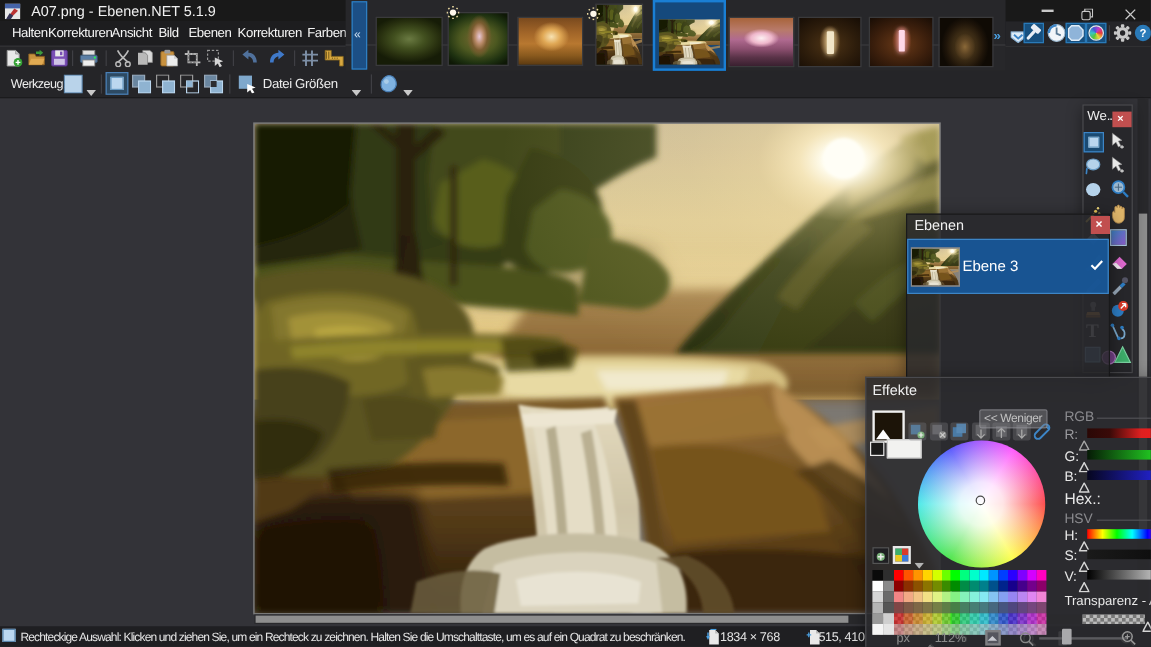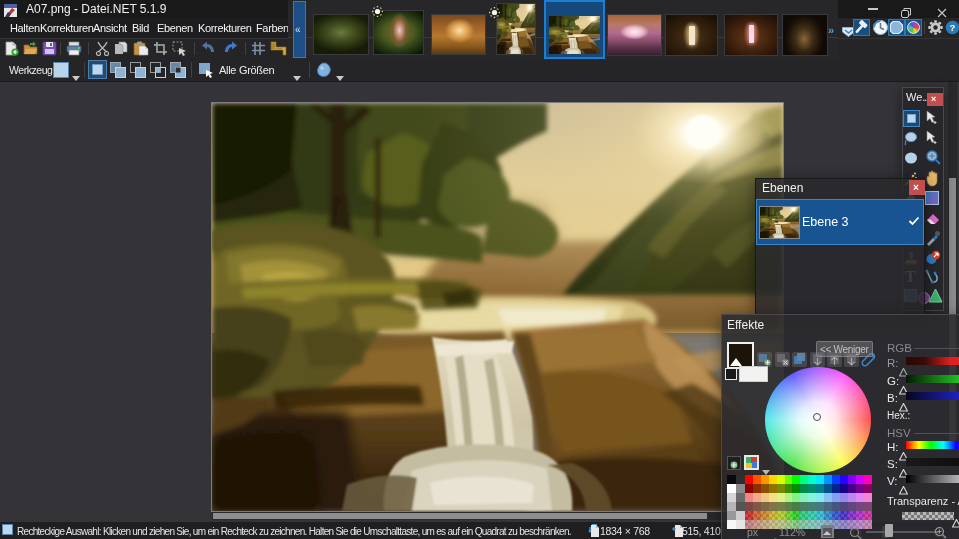--- a/index.html
+++ b/index.html
@@ -5,21 +5,21 @@
 .abs{position:absolute;}
 body{position:relative;}
 </style></head><body>
 <div class="abs" style="left:0px;top:0px;width:959px;height:18px;background:#191919;"></div>
 <div class="abs" style="left:4px;top:3px;width:13px;height:13px;"><svg width="13" height="13">
       <rect width="13" height="13" fill="#e8e8e8"></rect>
       <rect x="0" y="0" width="13" height="4" fill="#4664a8"></rect>
       <path d="M2,12 L8,4 L11,6 L5,12 Z" fill="#b33"></path>
       <path d="M1,13 L4,8 L7,10 L5,13 Z" fill="#335"></path>
     </svg></div>
-<div class="abs" style="left:26px;top:2px;width:300px;height:14px;color:#f0f0f0;font-size:12px;line-height:14px;">A07.png - Datei.NET 5.1.9</div>
+<div class="abs" style="left:26px;top:2px;width:300px;height:14px;color:#f0f0f0;font-size:12px;line-height:14px;">A07.png - Ebenen.NET 5.1.9</div>
 <div class="abs" style="left:868px;top:8px;width:10px;height:1.5px;background:#c8c8c8;"></div>
 <div class="abs" style="left:901px;top:4px;width:10px;height:10px;"><svg width="10" height="10">
       <rect x="0.5" y="2.5" width="7" height="7" rx="1.5" fill="none" stroke="#c8c8c8"></rect>
       <path d="M3,2.5 L3,0.5 L9.5,0.5 L9.5,7 L8,7" fill="none" stroke="#c8c8c8"></path>
     </svg></div>
 <div class="abs" style="left:937px;top:4px;width:10px;height:10px;"><svg width="10" height="10">
       <path d="M1,1 L9,9 M9,1 L1,9" stroke="#c8c8c8" stroke-width="1.1"></path>
     </svg></div>
 <div class="abs" style="left:0px;top:18px;width:959px;height:20px;background:#1d1d1f;"></div>
 <div class="abs" style="left:10px;top:21px;width:70px;height:14px;color:#f5f5f5;font-size:11px;line-height:14px;letter-spacing:-0.35px;width:auto;">Halten</div>
@@ -121,21 +121,21 @@
 <div class="abs" style="left:170px;top:62px;width:16px;height:16px;"><svg width="16" height="16">
       <rect x="0.5" y="0.5" width="10" height="10" fill="#6a86a0" stroke="#9ab"></rect>
       <rect x="5.5" y="5.5" width="10" height="10" fill="#8fb3d1" stroke="#bcd7ef"></rect>
       <rect x="5.5" y="5.5" width="5" height="5" fill="#2d2d30"></rect>
     </svg></div>
 <div class="abs" style="left:191px;top:62px;width:1px;height:16px;background:#3f3f44;"></div>
 <div class="abs" style="left:198px;top:62px;width:16px;height:16px;"><svg width="16" height="16">
       <rect x="1" y="1" width="11" height="11" fill="#7fa8cc"></rect>
       <path d="M8,8 L15,11 L12,12 L14,15 L12,16 L10.5,13 L8,15 Z" fill="#fff"></path>
     </svg></div>
-<div class="abs" style="left:219px;top:63px;width:80px;height:14px;color:#ededed;font-size:11px;line-height:14px;letter-spacing:-0.3px;">Alle Größen</div>
+<div class="abs" style="left:219px;top:63px;width:80px;height:14px;color:#ededed;font-size:11px;line-height:14px;letter-spacing:-0.3px;">Datei Größen</div>
 <div class="abs" style="left:293px;top:67px;width:8px;height:5px;"><svg width="8" height="5">
       <path d="M0,0 L8,0 L4,5 Z" fill="#c9c9c9"></path>
     </svg></div>
 <div class="abs" style="left:309px;top:62px;width:1px;height:16px;background:#3f3f44;"></div>
 <div class="abs" style="left:316px;top:62px;width:16px;height:16px;"><svg width="16" height="16">
       <path d="M8,1 C11,1 13,3 14,6 C15,9 13,13 10,14 C7,15 3,14 2,11 C1,8 2,5 4,3 C5,2 6,1 8,1 Z" fill="#7fb2e0" stroke="#4a7fb5"></path>
       <circle cx="6" cy="6" r="2" fill="#a9cce8"></circle>
     </svg></div>
 <div class="abs" style="left:336px;top:67px;width:8px;height:5px;"><svg width="8" height="5">
       <path d="M0,0 L8,0 L4,5 Z" fill="#c9c9c9"></path>
@@ -1139,21 +1139,21 @@
 <div class="abs" style="left:887px;top:375px;width:60px;height:13px;color:#e8e8e8;font-size:11.5px;line-height:13px;">G:</div>
 <div class="abs" style="left:906px;top:375px;width:75px;height:8px;background:linear-gradient(90deg,#061a06,#20c020 70%,#1ae01a);"></div>
 <div class="abs" style="left:899px;top:381px;width:9px;height:9px;"><svg width="9" height="9">
       <path d="M4.5,0.5 L8.5,8 L0.5,8 Z" fill="none" stroke="#d5d5d5" stroke-width="1.2"></path>
     </svg></div>
 <div class="abs" style="left:887px;top:392px;width:60px;height:13px;color:#e8e8e8;font-size:11.5px;line-height:13px;">B:</div>
 <div class="abs" style="left:906px;top:392px;width:75px;height:8px;background:linear-gradient(90deg,#06061f,#2020c0 70%,#2a2ae8);"></div>
 <div class="abs" style="left:899px;top:398px;width:9px;height:9px;"><svg width="9" height="9">
       <path d="M4.5,0.5 L8.5,8 L0.5,8 Z" fill="none" stroke="#d5d5d5" stroke-width="1.2"></path>
     </svg></div>
-<div class="abs" style="left:887px;top:409px;width:60px;height:13px;color:#e8e8e8;font-size:10px;line-height:13px;">Hex.:</div>
+<div class="abs" style="left:887px;top:409px;width:60px;height:13px;color:#e8e8e8;font-size:13px;line-height:13px;">Hex.:</div>
 <div class="abs" style="left:887px;top:427px;width:60px;height:13px;color:#8a8a8e;font-size:11.5px;line-height:13px;">HSV</div>
 <div class="abs" style="left:914px;top:433px;width:67px;height:1px;background:#515155;"></div>
 <div class="abs" style="left:887px;top:441px;width:60px;height:13px;color:#e8e8e8;font-size:11.5px;line-height:13px;">H:</div>
 <div class="abs" style="left:906px;top:441px;width:75px;height:8px;background:linear-gradient(90deg,#f00,#ff0 17%,#0f0 33%,#0ff 50%,#00f 67%,#f0f 83%,#f00);"></div>
 <div class="abs" style="left:899px;top:447px;width:9px;height:9px;"><svg width="9" height="9">
       <path d="M4.5,0.5 L8.5,8 L0.5,8 Z" fill="none" stroke="#d5d5d5" stroke-width="1.2"></path>
     </svg></div>
 <div class="abs" style="left:887px;top:458px;width:60px;height:13px;color:#e8e8e8;font-size:11.5px;line-height:13px;">S:</div>
 <div class="abs" style="left:906px;top:458px;width:75px;height:8px;background:linear-gradient(90deg,#1a1a1a,#0a0a0a);"></div>
 <div class="abs" style="left:899px;top:464px;width:9px;height:9px;"><svg width="9" height="9">

